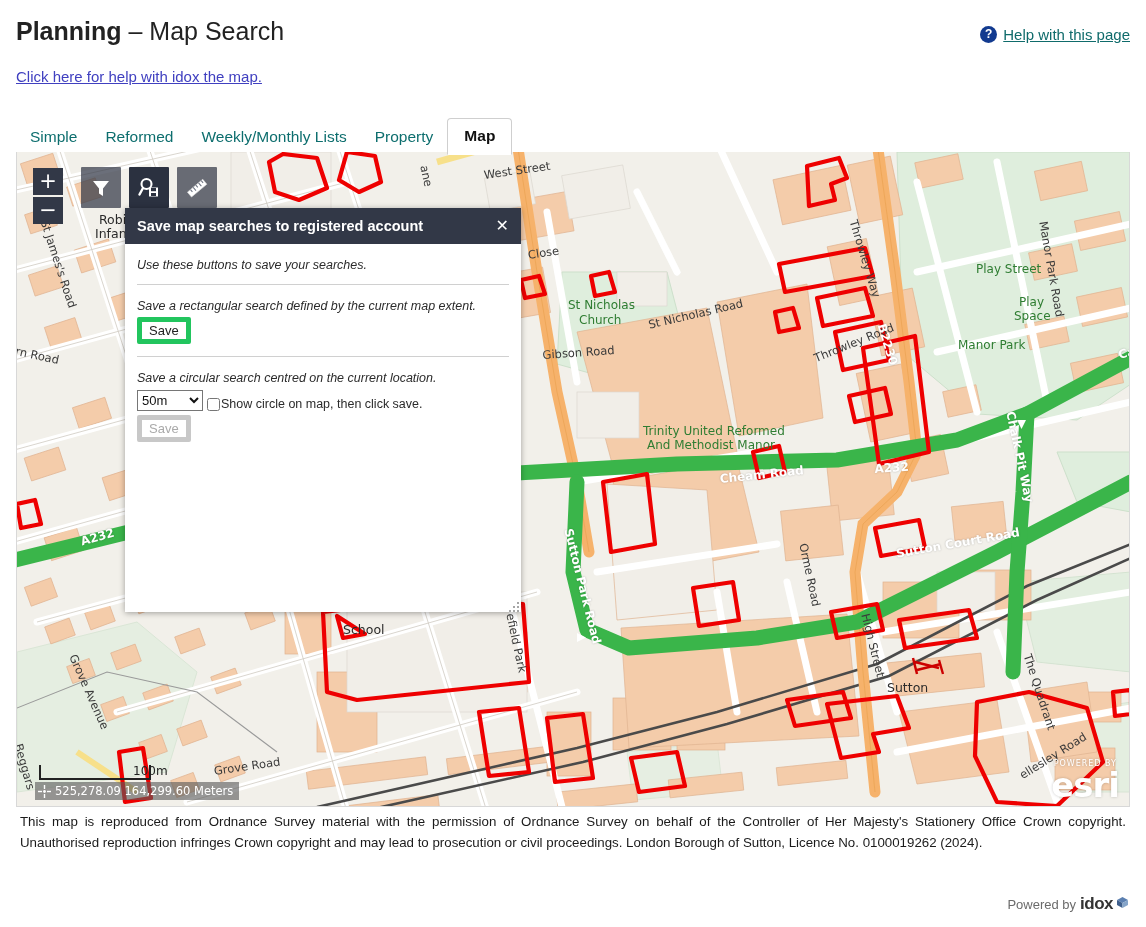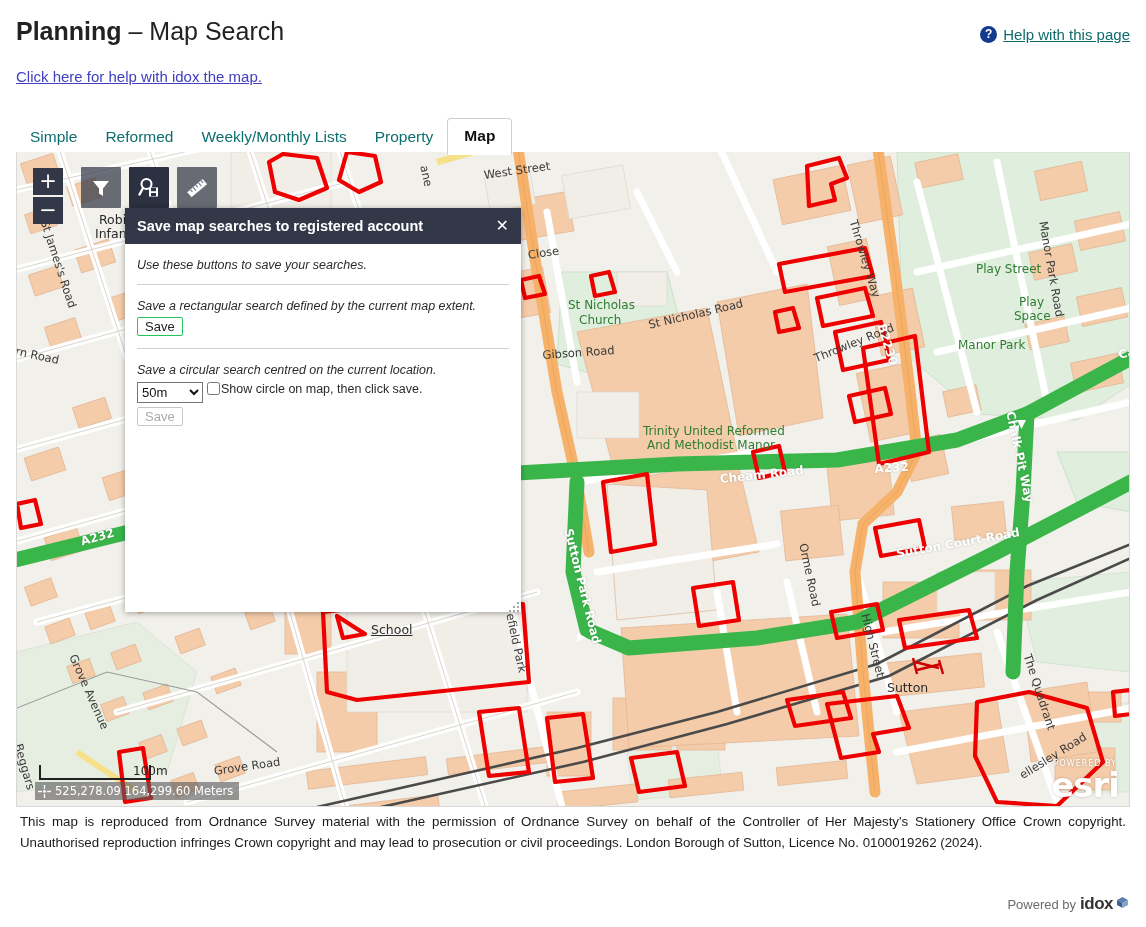--- a/index.html
+++ b/index.html
@@ -163,25 +163,25 @@
   .dialog-close {
     font-size: 16px; cursor: pointer; font-family: "DejaVu Sans", sans-serif;
     line-height: 1; padding: 0 2px;
   }
   .dialog-body { padding: 10px 12px 0 12px; }
   .dlg-text { font-size: 12.5px; color: #2b2b2b; margin: 4px 0 0 0; font-style: italic; }
   .dlg-rule { border: none; border-top: 1px solid #d0d0d0; margin: 12px 0 14px 0; }
   .dlg-btn {
     font-family: "Liberation Sans", sans-serif;
     font-size: 13px; padding: 1px 7px;
-    border: 1px solid #22c55e; background: #fff; color: #222;
+    border: 5px solid #22c55e; background: #fff; color: #222;
     border-radius: 2px; cursor: pointer; margin-top: 4px;
   }
   .dlg-btn.disabled { color: #aaa; border-color: #c8c8c8; cursor: default; }
-  .dlg-row { display: flex; align-items: flex-start; margin-top: 5px; gap: 0; }
+  .dlg-row { display: flex; align-items: flex-end; margin-top: 5px; gap: 0; }
   .dlg-select {
     font-family: "Liberation Sans", sans-serif;
     font-size: 13px; height: 21px; width: 66px;
     border: 1px solid #767676; background: #fff; color: #111;
   }
   .dlg-check { margin: 0 1px 0 4px; width: 13px; height: 13px; }
   .dlg-check-label { font-size: 12.5px; color: #2b2b2b; }
   .dlg-resize {
     position: absolute; right: 1px; bottom: 1px; width: 12px; height: 12px;
     cursor: se-resize;
@@ -485,21 +485,21 @@
 
     <div id="map-labels">
         <div class="maplabel lbl-road" style="left: 34px; top: 66px; transform: rotate(72deg); transform-origin: left top;">St James's Road</div>
         <div class="maplabel lbl-place" style="left: 82px; top: 60px; transform: rotate(0deg); transform-origin: left top;">Robin</div>
         <div class="maplabel lbl-place" style="left: 78px; top: 74px; transform: rotate(0deg); transform-origin: left top;">Infant</div>
         <div class="maplabel lbl-road" style="left: 0px; top: 192px; transform: rotate(12deg); transform-origin: left top;">rn Road</div>
         <div class="maplabel lbl-hwy" style="left: 62px; top: 383px; transform: rotate(-16deg); transform-origin: left top;">A232</div>
         <div class="maplabel lbl-road" style="left: 62px; top: 500px; transform: rotate(66deg); transform-origin: left top;">Grove Avenue</div>
         <div class="maplabel lbl-road" style="left: 8px; top: 590px; transform: rotate(74deg); transform-origin: left top;">Beggars</div>
         <div class="maplabel lbl-road" style="left: 196px; top: 612px; transform: rotate(-8deg); transform-origin: left top;">Grove Road</div>
-        <div class="maplabel lbl-place" style="left: 354px; top: 470px; transform: rotate(0deg); transform-origin: left top; text-decoration: underline;">School</div>
+        <div class="maplabel lbl-place" style="left: 326px; top: 470px; transform: rotate(0deg); transform-origin: left top;">School</div>
         <div class="maplabel lbl-road" style="left: 414px; top: 12px; transform: rotate(78deg); transform-origin: left top;">ane</div>
         <div class="maplabel lbl-road" style="left: 466px; top: 16px; transform: rotate(-8deg); transform-origin: left top;">West Street</div>
         <div class="maplabel lbl-road" style="left: 510px; top: 96px; transform: rotate(-8deg); transform-origin: left top;">Close</div>
         <div class="maplabel lbl-green" style="left: 551px; top: 146px; transform: rotate(0deg); transform-origin: left top;">St Nicholas</div>
         <div class="maplabel lbl-green" style="left: 562px; top: 161px; transform: rotate(0deg); transform-origin: left top;">Church</div>
         <div class="maplabel lbl-road" style="left: 525px; top: 196px; transform: rotate(-4deg); transform-origin: left top;">Gibson Road</div>
         <div class="maplabel lbl-road" style="left: 630px; top: 166px; transform: rotate(-13deg); transform-origin: left top;">St Nicholas Road</div>
         <div class="maplabel lbl-green" style="left: 626px; top: 272px; transform: rotate(0deg); transform-origin: left top;">Trinity United Reformed</div>
         <div class="maplabel lbl-green" style="left: 630px; top: 286px; transform: rotate(0deg); transform-origin: left top;">And Methodist Manor</div>
         <div class="maplabel lbl-hwy" style="left: 702px; top: 320px; transform: rotate(-6deg); transform-origin: left top;">Cheam Road</div>

